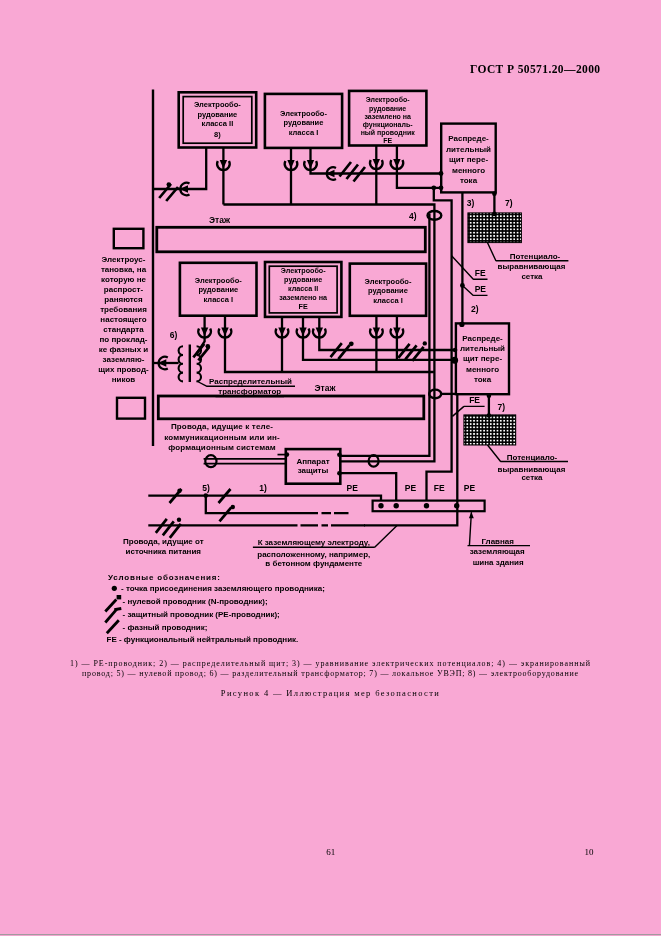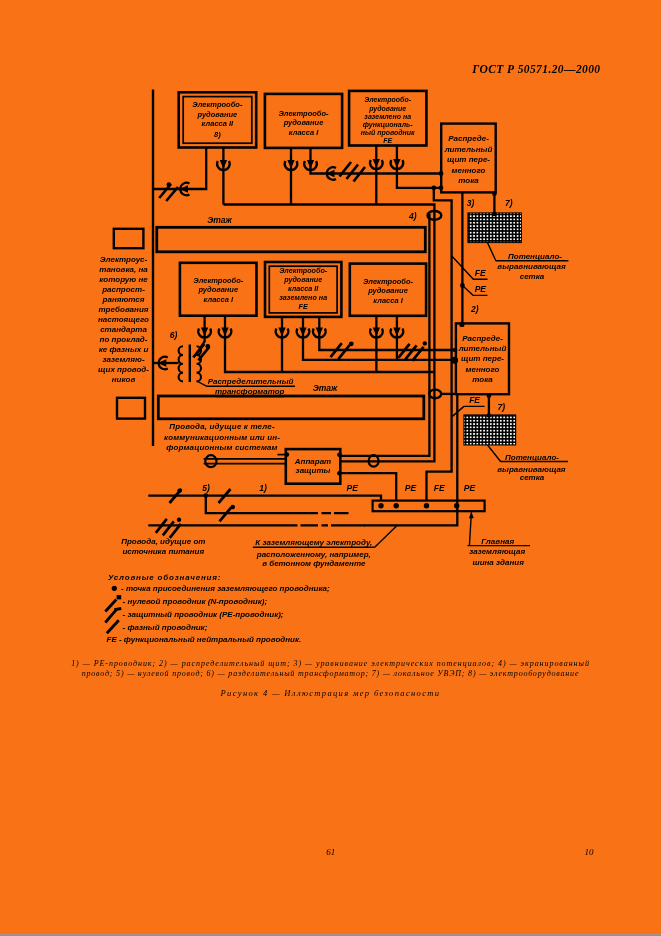--- a/index.html
+++ b/index.html
@@ -1,16 +1,16 @@
 <!DOCTYPE html>
 <html><head>
 <meta charset="utf-8">
 <style>
 html,body{margin:0;padding:0;background:#fff;-webkit-font-smoothing:antialiased;}
-#page{position:relative;width:661px;height:936px;background:#f97316;overflow:hidden;font-style:italic;}
+#page{position:relative;width:661px;height:936px;background:#f9a8d4;overflow:hidden;}
 svg{display:block;position:absolute;top:0;left:0;}
 text{fill:#000;}
 .b{font-family:"Liberation Sans",sans-serif;font-weight:bold;}
 .sr{font-family:"Liberation Serif",serif;}
 </style>
 </head>
 <body>
 <div id="page">
 <svg width="661" height="936" viewBox="0 0 661 936">
 <defs>

